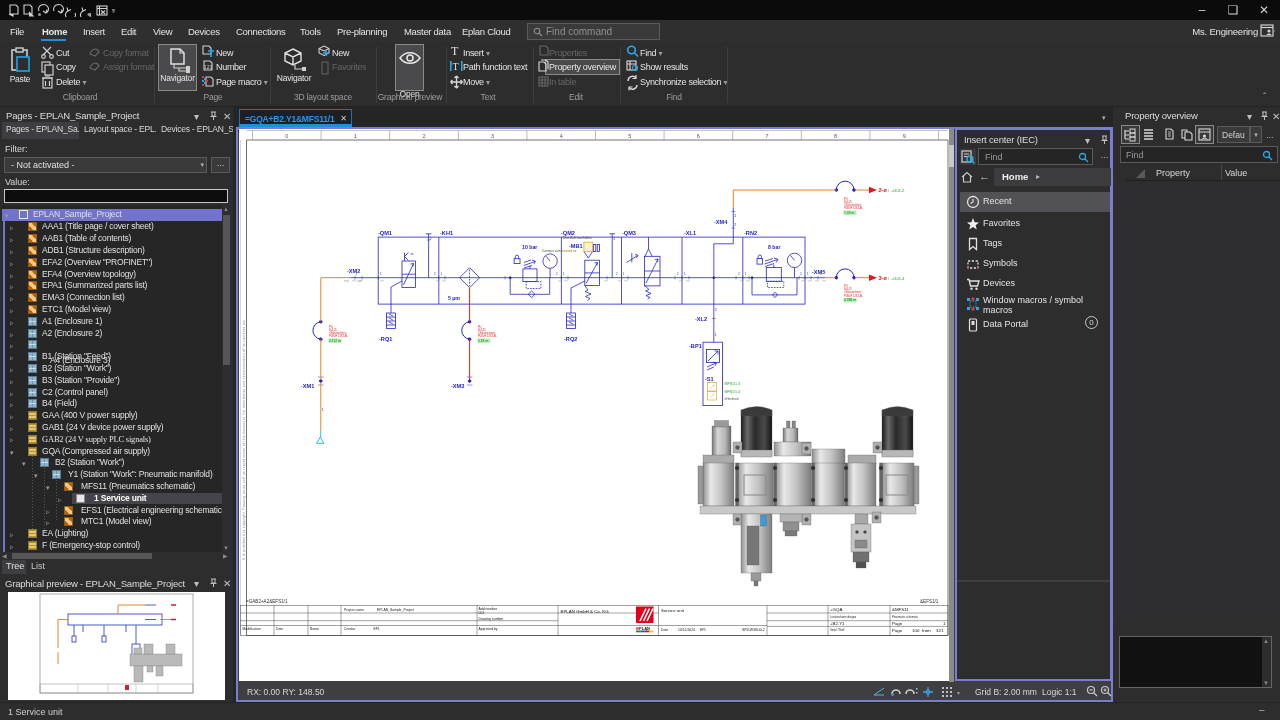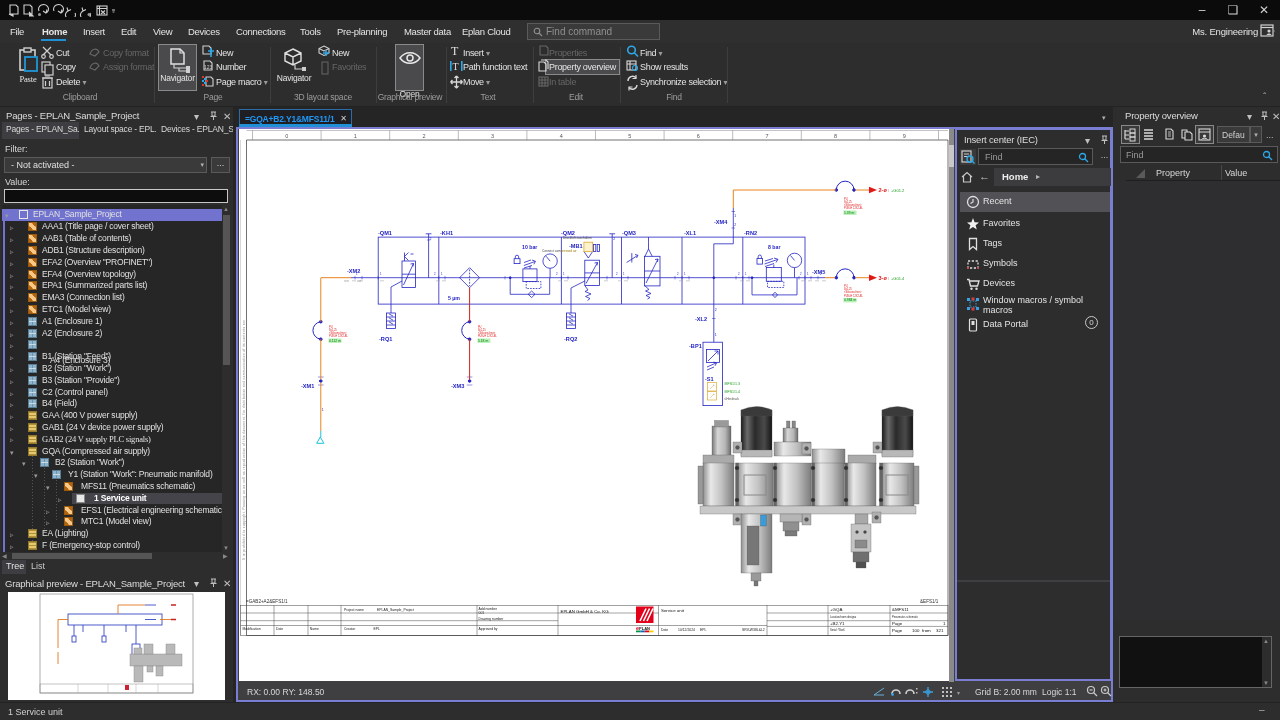--- a/index.html
+++ b/index.html
@@ -102,21 +102,21 @@
         <rect x="1" y="1" width="12" height="11" fill="none" stroke="#d0d0d0" stroke-width="1.2"></rect>
         <path d="M1 3.5 L13 3.5" stroke="#d0d0d0" stroke-width="1.2"></path>
         <circle cx="9" cy="7" r="1.6" fill="#d0d0d0"></circle>
         <path d="M6.5 11 C7 9 11 9 11.5 11 Z" fill="#d0d0d0"></path>
         <path d="M14 7 L15 7" stroke="#888"></path>
       </svg>
   </div>
 
   <div id="ribbon">
 
-    <div class="rbig" style="left:11px; width:34px;font-family:Liberation Serif, serif;">
+    <div class="rbig" style="left:3px; width:34px;">
       <svg width="22" height="26" viewBox="0 0 22 26" style="margin-top:2px;">
         <rect x="3" y="3" width="15" height="20" fill="none" stroke="#cfcfcf" stroke-width="1.6"></rect>
         <rect x="7" y="1" width="7" height="4" fill="#2d2d2d" stroke="#cfcfcf" stroke-width="1.4"></rect>
         <rect x="8" y="10" width="12" height="14" fill="#2d2d2d" stroke="#2196d8" stroke-width="1.8"></rect>
       </svg>
       <div style="margin-top:-1px;">Paste</div>
     </div>
     <div class="rsmall" style="left:56px; top:3px;">Cut</div>
     <div class="rsmall" style="left:56px; top:17px;">Copy</div>
     <div class="rsmall" style="left:56px; top:32px;">Delete <span class="dd">▾</span></div>

